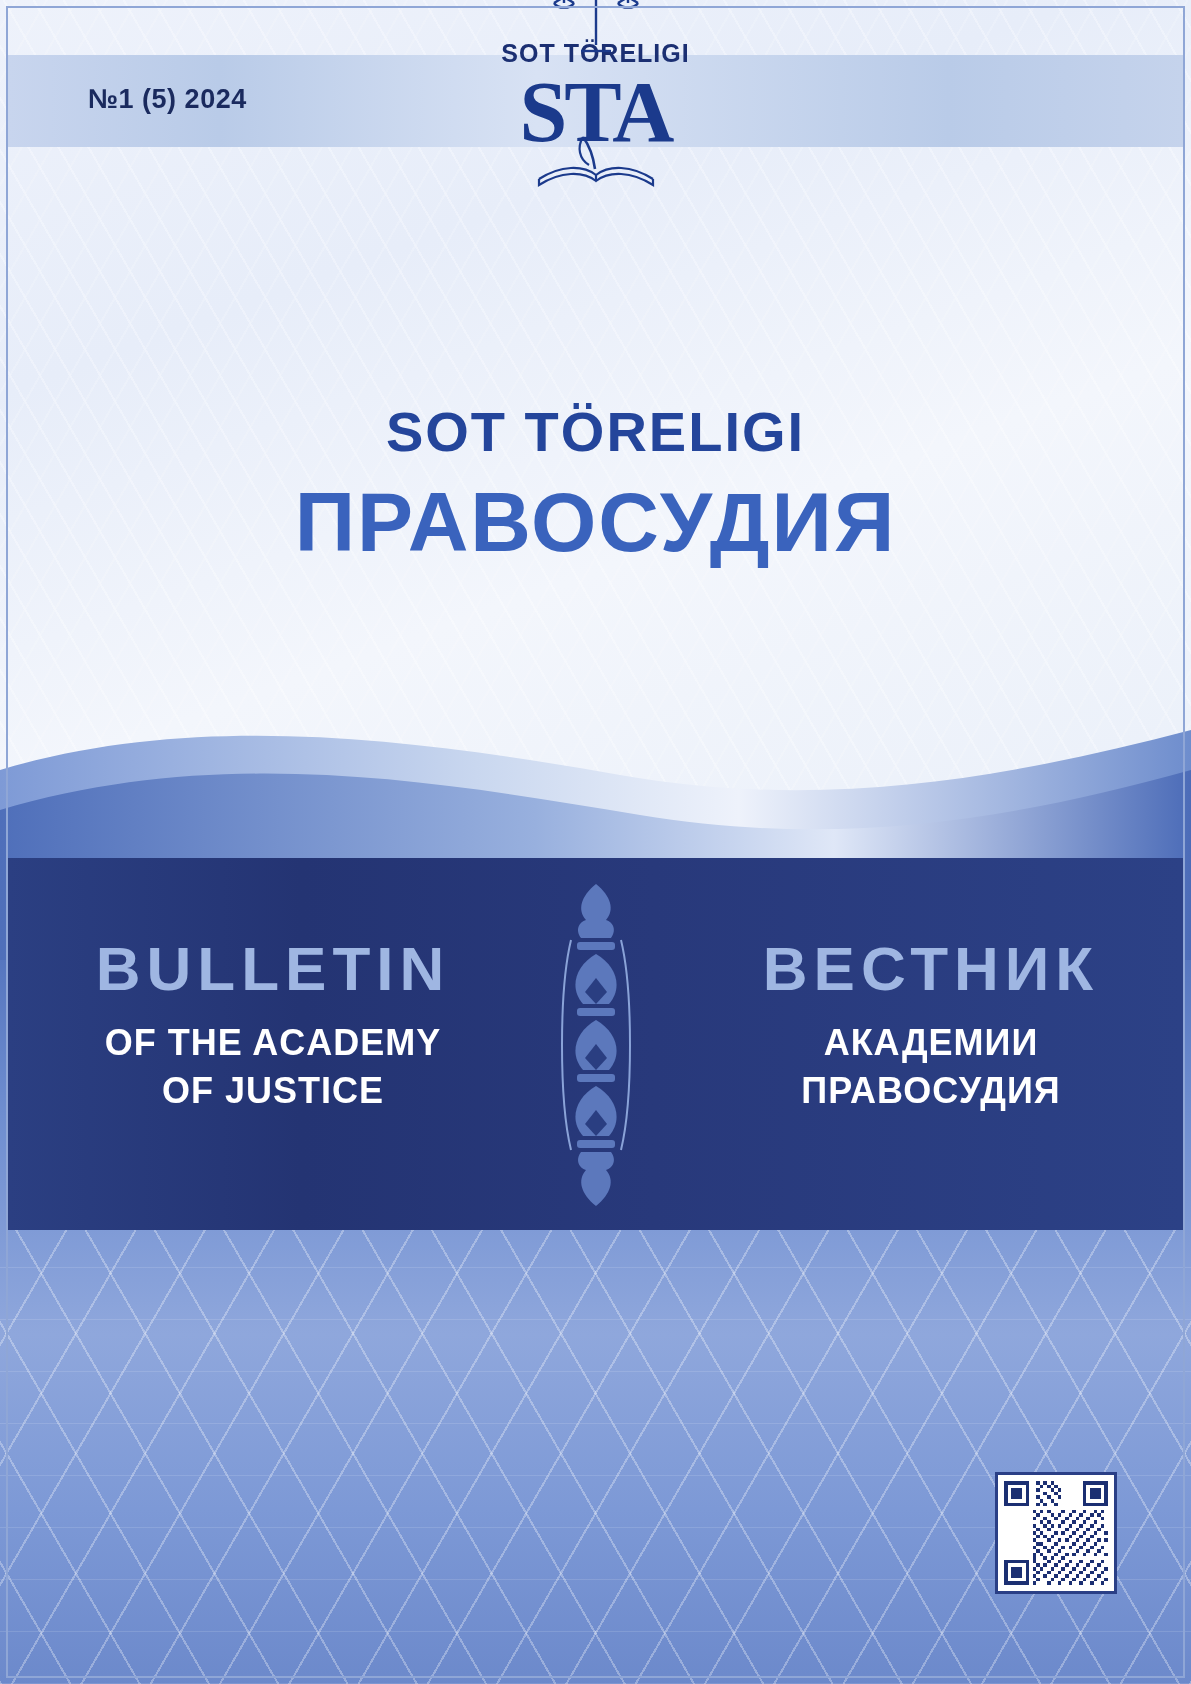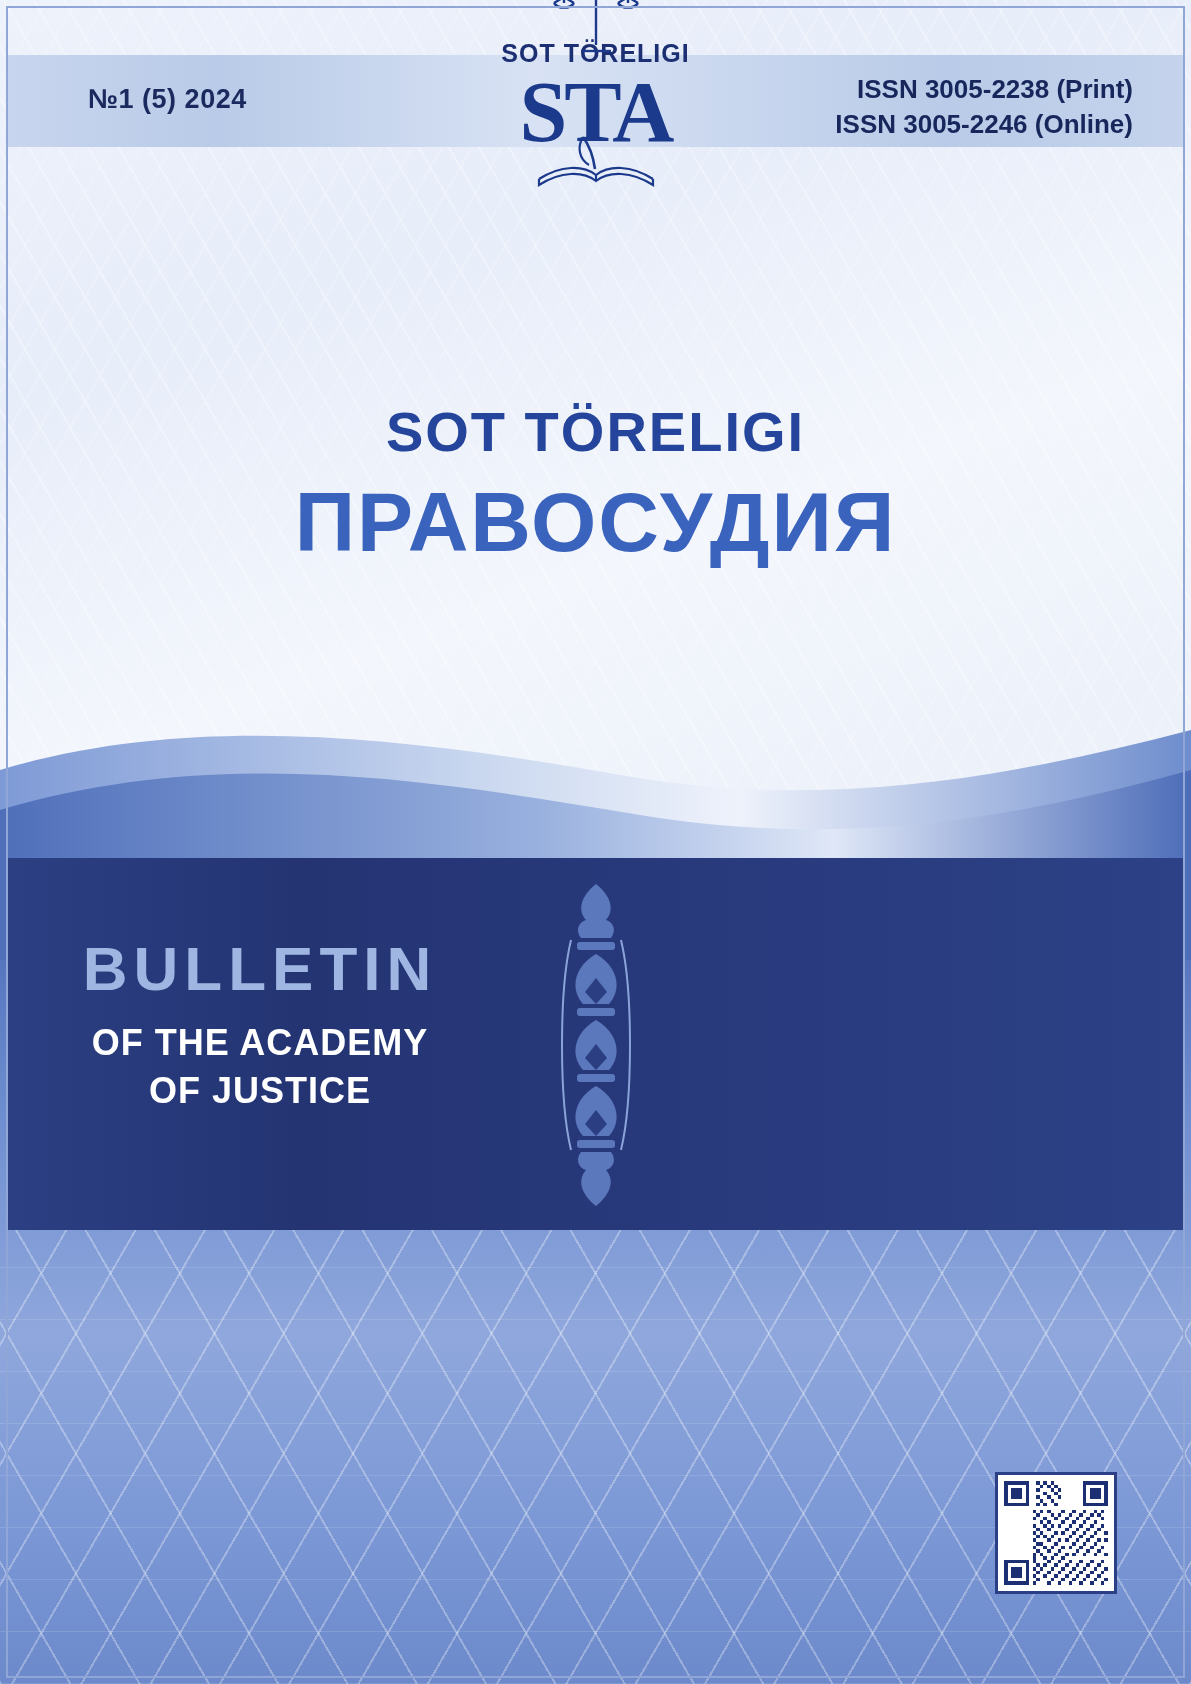--- a/index.html
+++ b/index.html
@@ -171,21 +171,21 @@
   .navy-band {
     position: absolute;
     left: 8px; top: 858px;
     width: 1175px;
     height: 372px;
     background: linear-gradient(90deg, #2b3f82 0%, #243473 25%, #28397b 55%, #2c4186 100%);
     z-index: 10;
   }
   .band-left {
     position: absolute;
-    left: 20px; top: 930px;
+    left: 33px; top: 930px;
     width: 480px;
     text-align: center;
     z-index: 12;
   }
   .band-right {
     position: absolute;
     right: 20px; top: 930px;
     width: 480px;
     text-align: center;
     z-index: 12;
@@ -256,24 +256,20 @@
     <path d="M0,70 C200,10 420,40 620,75 C820,110 1000,80 1191,30 L1191,260 L0,260 Z" fill="url(#wg1)"></path>
     <path d="M0,110 C220,45 430,80 640,115 C840,148 1010,120 1191,70 L1191,260 L0,260 Z" fill="url(#wg2)"></path>
   </svg>
 
   <div class="bottom-area"></div>
 
   <div class="header-band"></div>
 
   <div class="issue-no">№1 (5) 2024</div>
 
-  <div class="issn-block">
-    <div>ISSN 3005-2238 (Print)</div>
-    <div>ISSN 3005-2246 (Online)</div>
-  </div>
 
   <div class="logo-wrap">
     <div class="logo-name">SOT TÖRELIGI</div>
     <div class="logo-mark">
       <svg class="scales" width="90" height="92" viewBox="0 0 90 92">
         <g stroke="#1b3a8c" stroke-width="2.4" fill="none">
           <line x1="45" y1="10" x2="45" y2="72"></line>
           <line x1="13" y1="24" x2="77" y2="24"></line>
           <line x1="30" y1="78" x2="60" y2="78"></line>
           <path d="M3,30 L13,24 L23,30"></path>
@@ -304,20 +300,25 @@
   </div>
 
   <div class="navy-band"></div>
 
   <div class="band-left">
     <div class="band-big">BULLETIN</div>
     <div class="band-sub">OF THE ACADEMY</div>
     <div class="band-sub" style="margin-top:2px">OF JUSTICE</div>
   </div>
 
+  <div class="band-right">
+    <div class="band-big">ВЕСТНИК</div>
+    <div class="band-sub">АКАДЕМИИ</div>
+    <div class="band-sub" style="margin-top:2px">ПРАВОСУДИЯ</div>
+  </div>
 
   <svg class="ornament" width="110" height="330" viewBox="0 0 110 330">
     <g fill="#5f7cc0" opacity="0.95">
       <path d="M55 4 C40 16 36 30 45 40 C38 42 34 50 40 58 L70 58 C76 50 72 42 65 40 C74 30 70 16 55 4 Z"></path>
       <rect x="36" y="62" width="38" height="8" rx="3"></rect>
       <path d="M55 74 C34 86 28 108 42 124 L68 124 C82 108 76 86 55 74 Z"></path>
       <path d="M55 98 L44 112 L55 124 L66 112 Z" fill="#2b3f82"></path>
       <rect x="36" y="128" width="38" height="8" rx="3"></rect>
       <path d="M55 140 C34 152 28 174 42 190 L68 190 C82 174 76 152 55 140 Z"></path>
       <path d="M55 164 L44 178 L55 190 L66 178 Z" fill="#2b3f82"></path>

